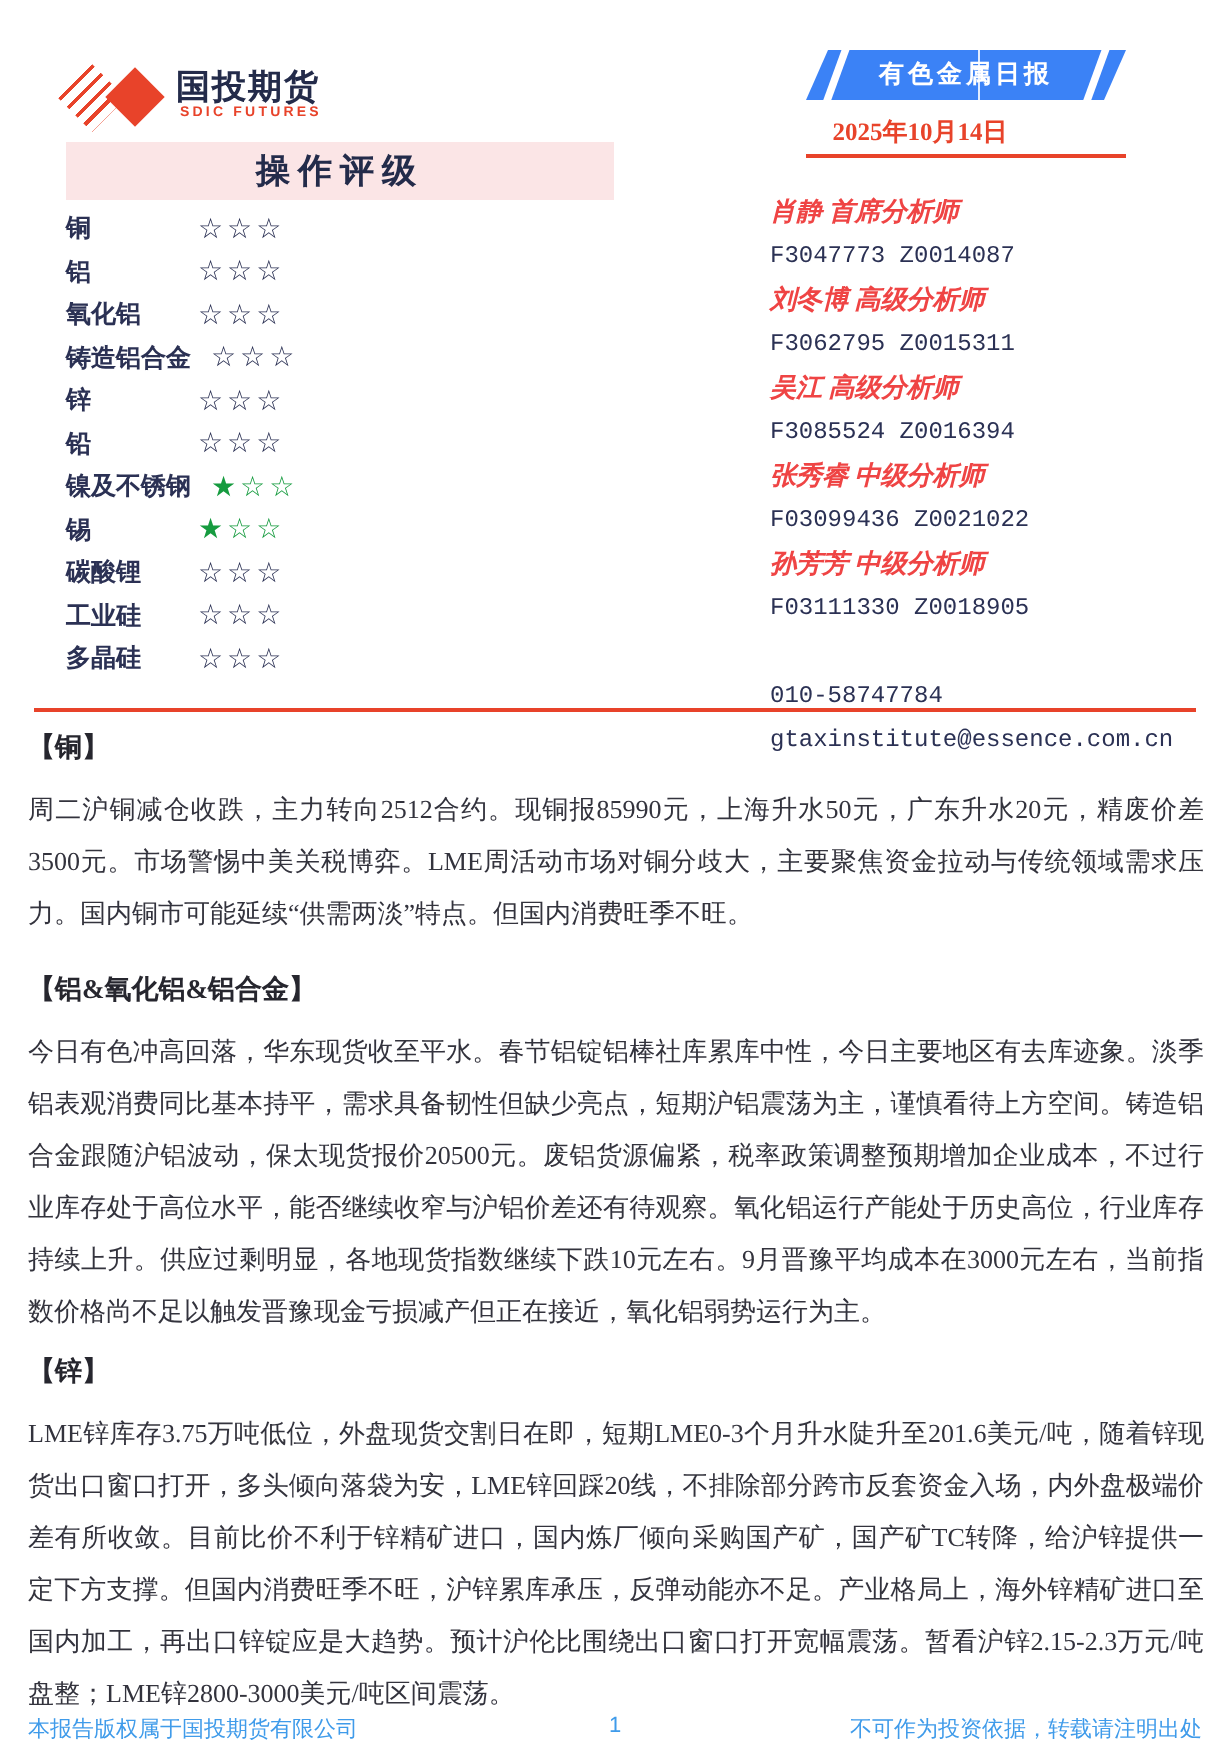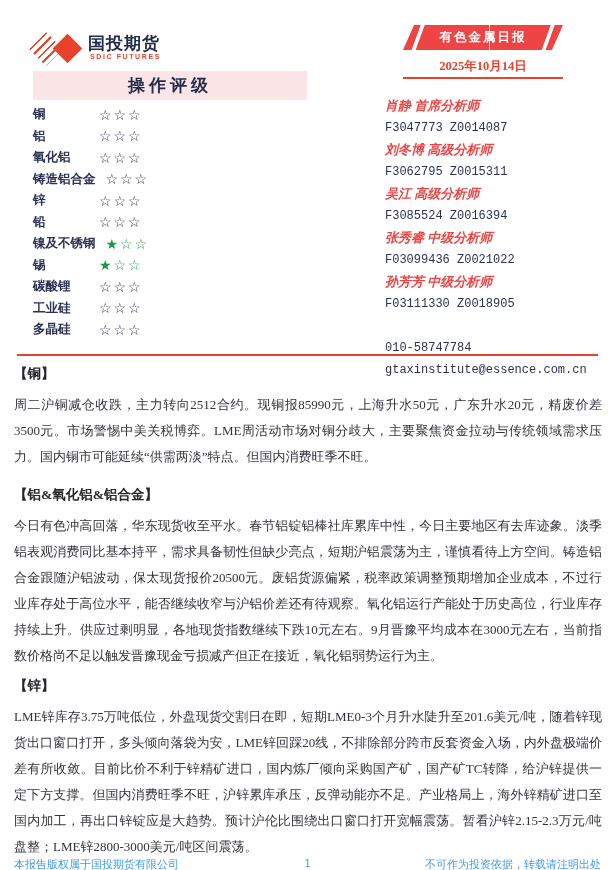--- a/index.html
+++ b/index.html
@@ -28,33 +28,33 @@
     color:#232b4a; letter-spacing:1px; font-family:"Liberation Sans",sans-serif;
   }
   .logo-en {
     position:absolute; left:57px; top:23px; font-size:7px; font-weight:bold;
     color:#e8432a; letter-spacing:1.6px; font-family:"Liberation Sans",sans-serif;
   }
 
   
   #banner {
     position:absolute; left:403px; top:13px; width:160px; height:25px;
-    background:#ef4444;
+    background:#3b82f6;
     clip-path:polygon(11px 0, 160px 0, 149px 25px, 0 25px);
   }
   .banner-slash { position:absolute; top:-2px; width:4px; height:30px; background:#ffffff; transform:skewX(-20deg); }
   .banner-slash.left { left:13px; }
   .banner-slash.right { right:13px; }
   .banner-vline { position:absolute; top:0; left:54%; width:1px; height:100%; background:rgba(255,255,255,.85); }
   #banner-text {
     position:absolute; width:100%; top:4px; text-align:center;
     color:#ffffff; font-size:12.5px; font-weight:bold; letter-spacing:2px;
   }
   #report-date {
-    position:absolute; left:403px; top:46px; width:160px; text-align:center;
+    position:absolute; left:380px; top:46px; width:160px; text-align:center;
     color:#e8432a; font-size:12.5px; font-weight:bold;
   }
   #date-rule { position:absolute; left:403px; top:65px; width:160px; height:2px; background:#e8432a; }
 
   
   #ratings-title-box {
     position:absolute; left:33px; top:59px; width:274px; height:29px;
     background:#fbe5e6; display:flex; align-items:center; justify-content:center;
   }
   #ratings-title { color:#232b4a; font-size:17px; font-weight:bold; letter-spacing:4px; }

